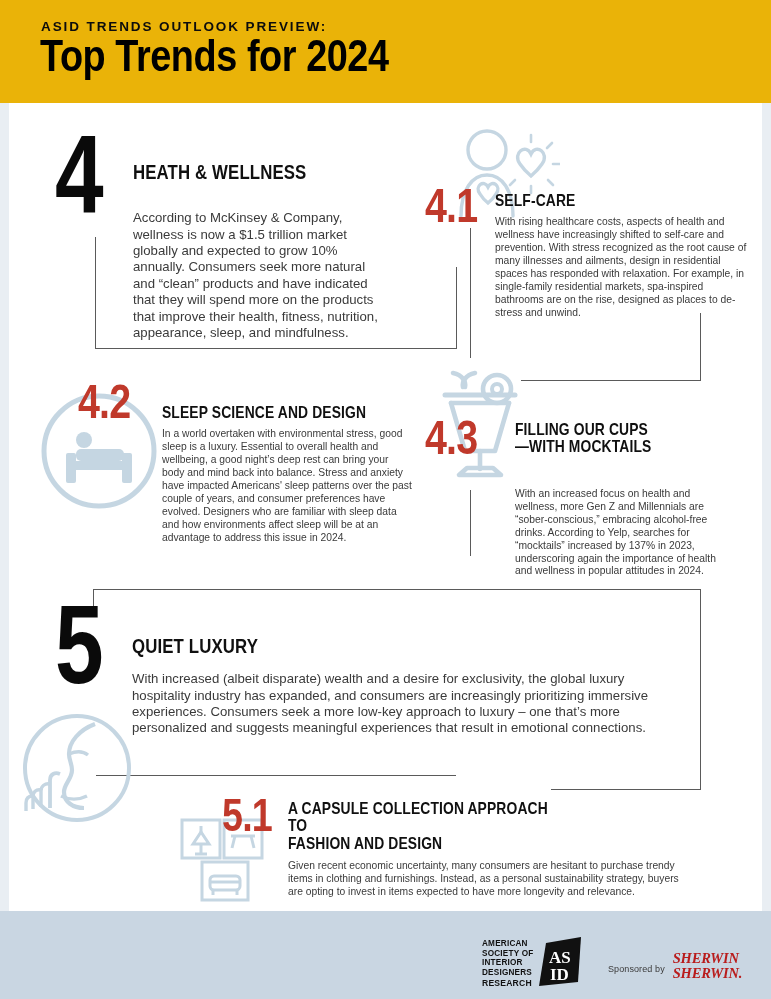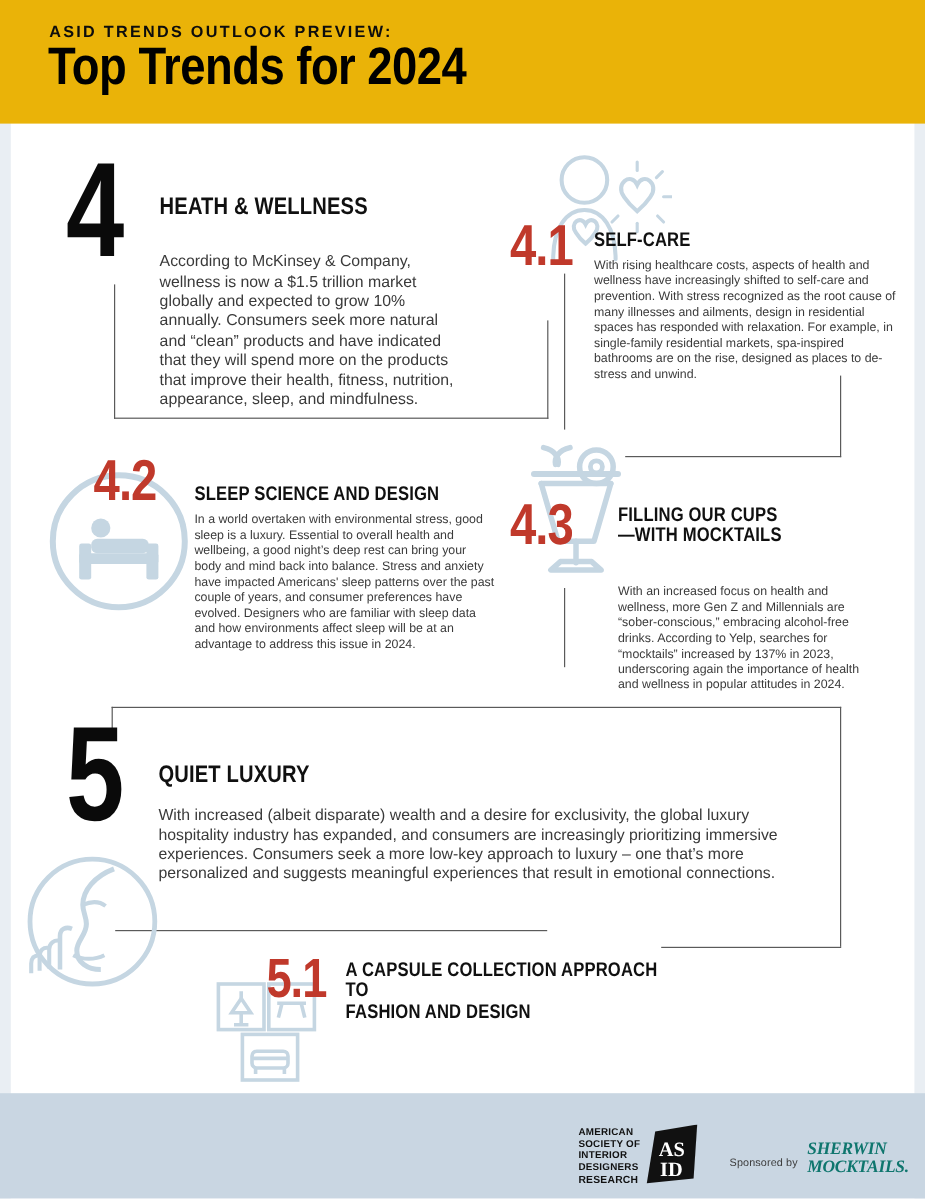--- a/index.html
+++ b/index.html
@@ -53,21 +53,21 @@
   .asid-words .rsrch{font-weight:bold;font-size:8.6px;display:block;margin-top:2px;}
   .asid-mark{margin-left:4px;}
   .sponsor-block{position:absolute;left:608px;top:40px;display:flex;align-items:flex-end;}
   .sponsored-by{
     font-family:"Liberation Sans", sans-serif;
     font-size:9px;color:#3b3b3b;margin-right:8px;padding-bottom:7px;letter-spacing:.1px;
   }
   .sw{
     font-family:"Liberation Serif", serif;
     font-weight:bold;font-style:italic;font-size:14.5px;line-height:15px;
-    color:#0f766e;letter-spacing:-.2px;text-align:left;
+    color:#b91c1c;letter-spacing:-.2px;text-align:left;
   }
 
   
   .ln{position:absolute;background:#5a5a5a;}
   .ln.h{height:1.3px;}
   .ln.v{width:1.3px;}
 
   
   .block{position:absolute;}
   .bignum{
@@ -252,20 +252,21 @@
         <rect x="30" y="58" width="30" height="14" rx="4"></rect>
         <path d="M30 64 h30"></path>
         <path d="M33 72 v5"></path>
           <path d="M57 72 v5"></path>
       </svg>
     </div>
     <div class="subnum" style="position:absolute;left:42px;top:0;font-size:46px;color:#c0392b;">5.1</div>
     <div style="position:absolute;left:108px;top:4px;width:320px;">
       <div class="hd hd-sm">A CAPSULE COLLECTION APPROACH TO</div>
       <div class="hd hd-sm">FASHION AND DESIGN</div>
+      <div class="body body-sm" style="margin-top:8px;width:400px;">Given recent economic uncertainty, many consumers are hesitant to purchase trendy items in clothing and furnishings. Instead, as a personal sustainability strategy, buyers are opting to invest in items expected to have more longevity and relevance.</div>
     </div>
   </div>
 
   <div id="footer">
     <div id="footer-inner">
 
       <div class="asid-block">
         <div class="asid-words">
           <span>AMERICAN</span><br>
           <span>SOCIETY OF</span><br>
@@ -279,20 +280,20 @@
             <text x="12" y="26" font-family="Liberation Serif, serif" font-size="17" font-weight="bold" fill="#ffffff">AS</text>
             <text x="13" y="43" font-family="Liberation Serif, serif" font-size="17" font-weight="bold" fill="#ffffff">ID</text>
           </svg>
         </div>
       </div>
 
       <div class="sponsor-block">
         <div class="sponsored-by">Sponsored by</div>
         <div class="sw">
           <div>SHERWIN</div>
-          <div>MOCKTAILS.</div>
+          <div>SHERWIN.</div>
         </div>
       </div>
 
     </div>
   </div>
 
 </div>
 
 </body></html>

